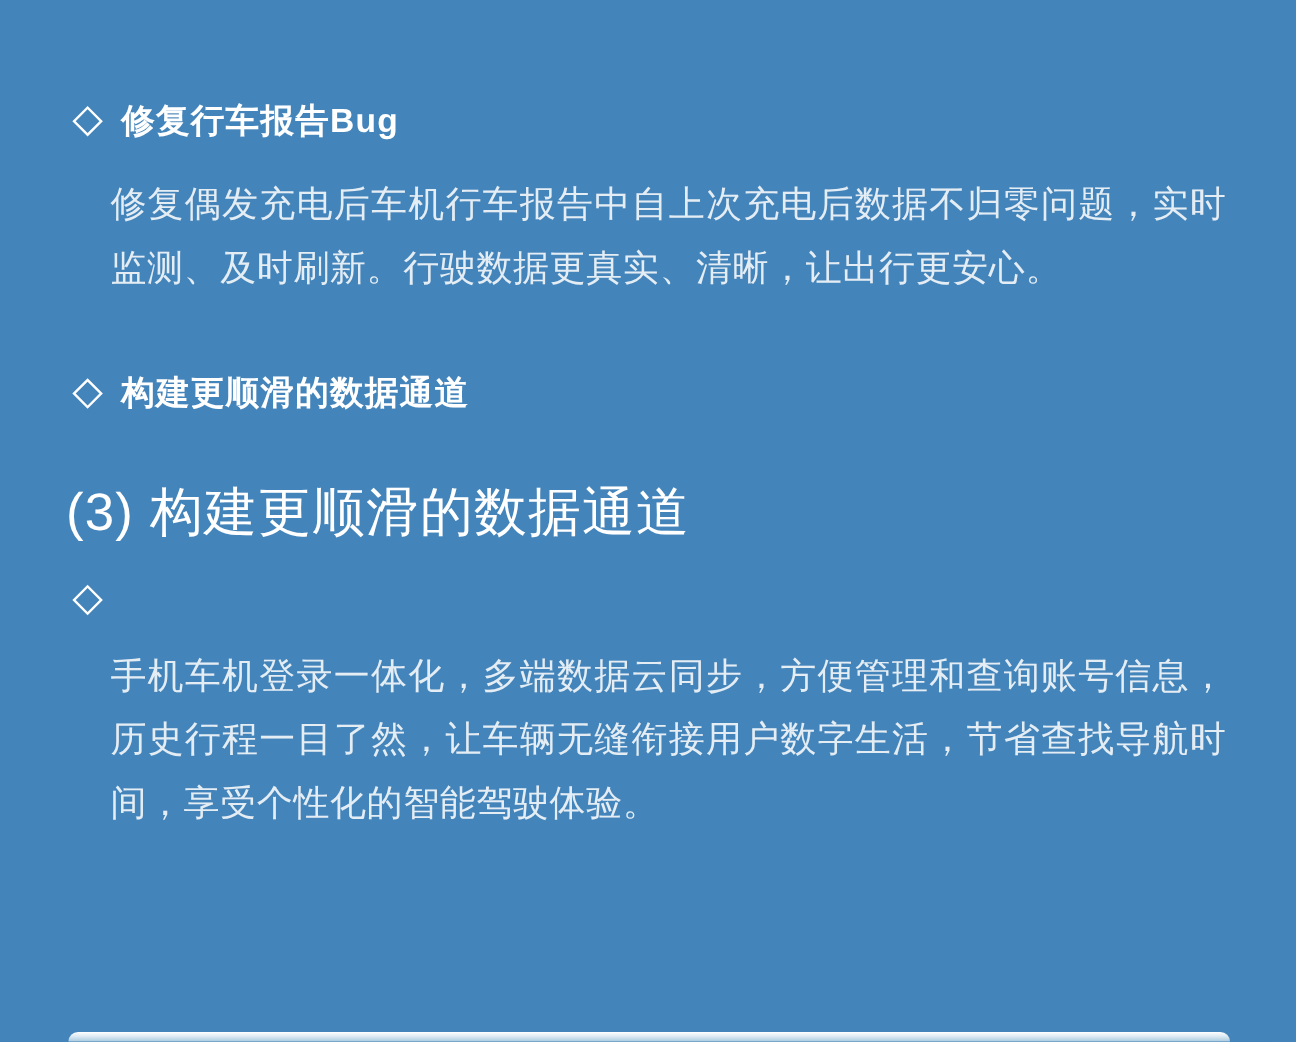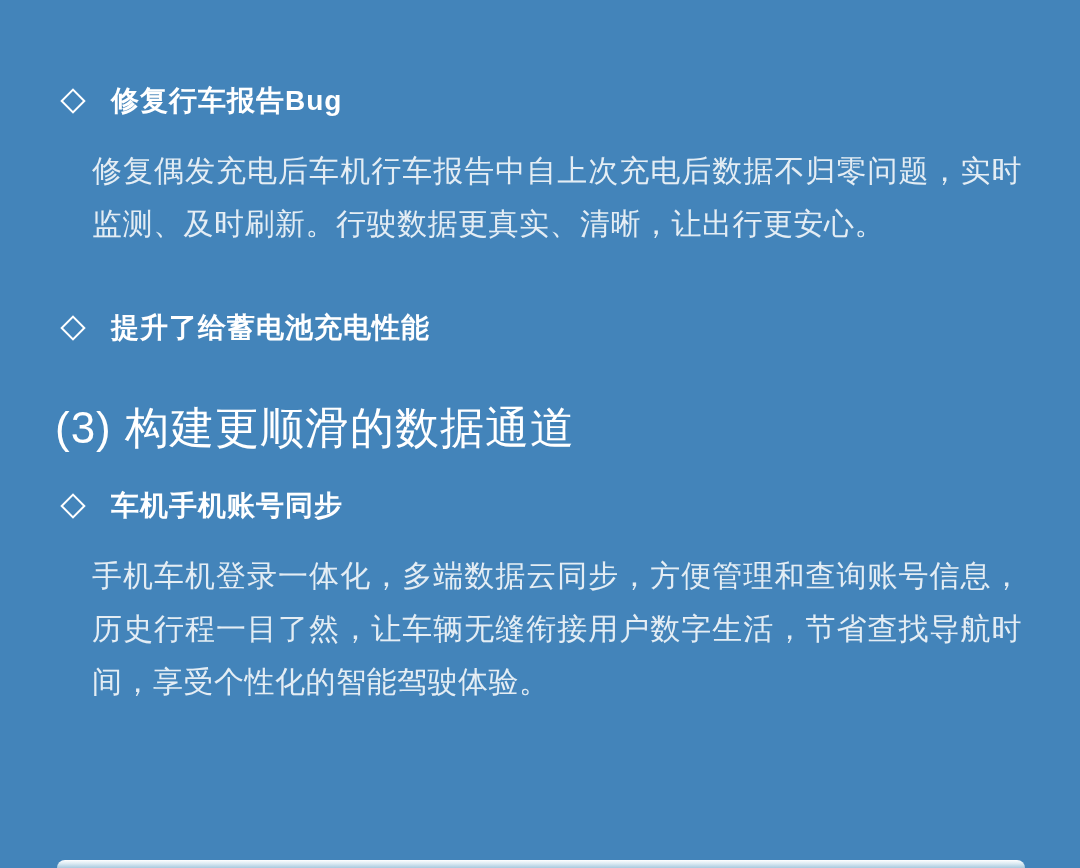--- a/index.html
+++ b/index.html
@@ -17,21 +17,21 @@
   .page {
     box-sizing: border-box;
     width: 1080px;
     height: 868px;
     padding: 86px 58px 0 60px;
     position: relative;
   }
   .feature-title {
     display: flex;
     align-items: center;
-    gap: 25px;
+    gap: 15px;
     color: #FFFFFF;
     font-size: 28px;
     font-weight: bold;
     line-height: 30px;
     letter-spacing: 1px;
     margin: 0;
   }
   .diamond {
     width: 14px;
     height: 14px;
@@ -80,30 +80,29 @@
   <div class="feature-title">
     <span class="diamond"></span>
     <span>修复行车报告Bug</span>
   </div>
   <p class="feature-body">修复偶发充电后车机行车报告中自上次充电后数据不归零问题，实时监测、及时刷新。行驶数据更真实、清晰，让出行更安心。</p>
 
   <div class="gap-sm"></div>
 
   <div class="feature-title">
     <span class="diamond"></span>
-    <span>提升了给蓄电池充电性能</span>
+    <span>构建更顺滑的数据通道</span>
   </div>
 
   <div class="gap-md"></div>
 
   <h2 class="chapter-heading">(3) 构建更顺滑的数据通道</h2>
 
   <div class="after-chapter"></div>
 
   <div class="feature-title">
     <span class="diamond"></span>
-    <span>车机手机账号同步</span>
   </div>
   <p class="feature-body">手机车机登录一体化，多端数据云同步，方便管理和查询账号信息，历史行程一目了然，让车辆无缝衔接用户数字生活，节省查找导航时间，享受个性化的智能驾驶体验。</p>
 
   <div class="bottom-card-edge"></div>
 
 </div>
 
 </body></html>

